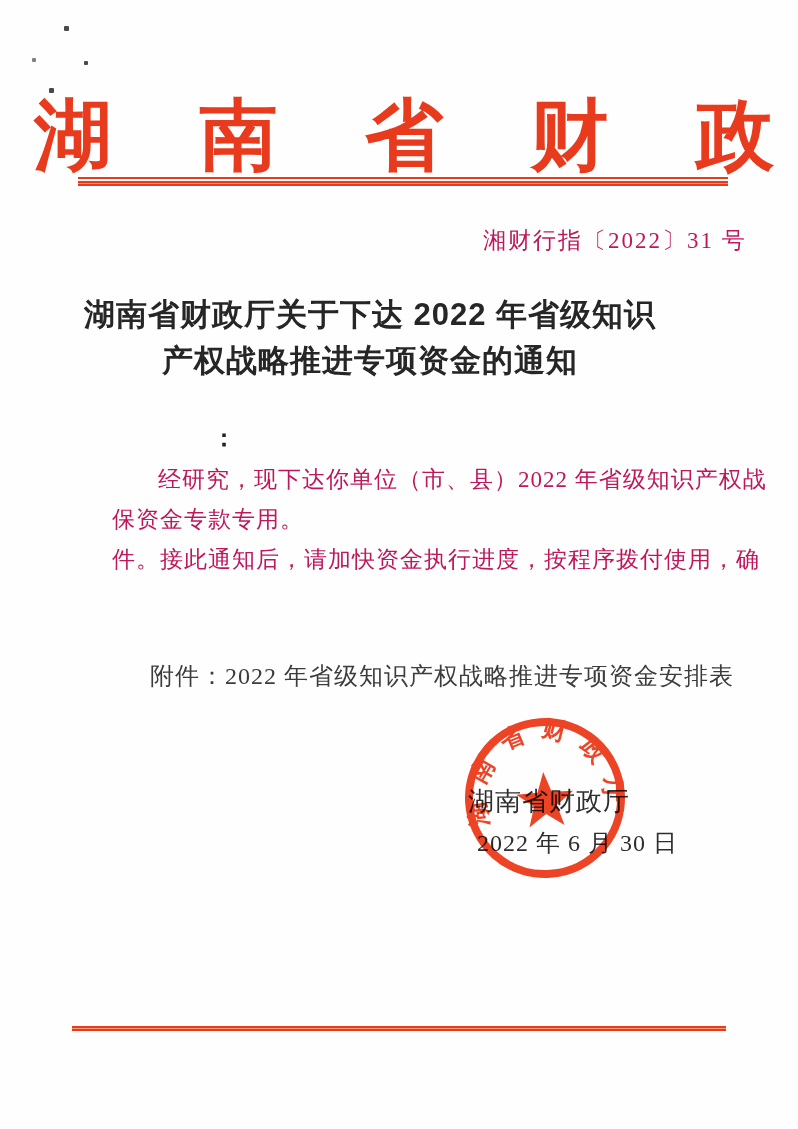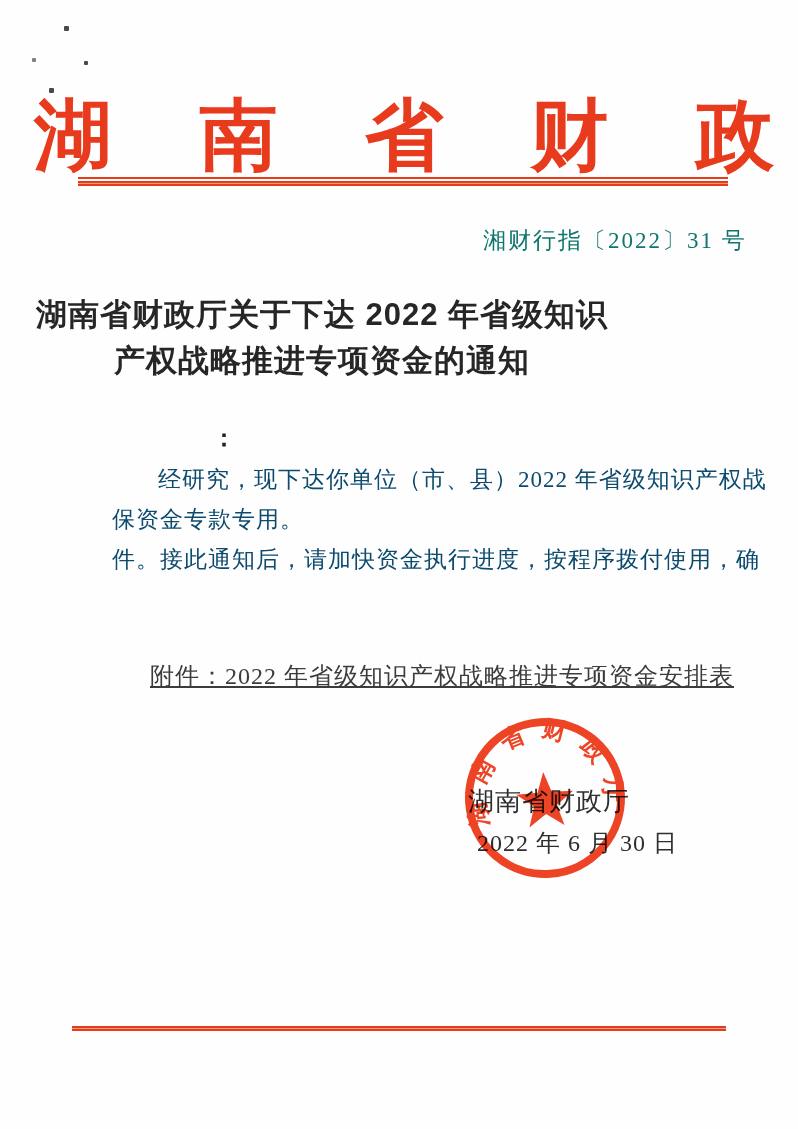--- a/index.html
+++ b/index.html
@@ -29,46 +29,47 @@
     white-space:nowrap;
     font-family:"Liberation Serif","DejaVu Serif",serif;
   }
   .rule-double{position:absolute;left:78px;top:177px;width:650px;}
   .rule-double .thin{height:2px;background:var(--accent,#e83a1d);}
   .rule-double .gap{height:2px;background:transparent;}
   .rule-double .thick{height:5px;background:linear-gradient(to bottom,var(--accent,#e83a1d) 0 40%,#f49a74 40% 60%,var(--accent,#e83a1d) 60% 100%);}
 
   .doc-number{
     position:absolute;left:483px;top:225px;
-    font-size:23px;letter-spacing:2px;color:#0f766e;
+    font-size:23px;letter-spacing:2px;color:#be185d;
     white-space:nowrap;
   }
 
   .doc-title{
     position:absolute;top:292px;left:0;width:644px;
     text-align:center;font-weight:700;color:#262626;
     font-size:31px;line-height:46px;letter-spacing:1px;
     font-family:"Liberation Sans","DejaVu Sans",sans-serif;
+    padding-left:48px;
   }
 
   .addressee{
     position:absolute;left:212px;top:422px;
     font-size:24px;color:#222;font-weight:700;
   }
 
   .body-text{position:absolute;left:112px;top:460px;width:620px;}
   .bline{
-    font-size:23px;line-height:40px;color:#0c4a6e;
+    font-size:23px;line-height:40px;color:#be185d;
     letter-spacing:1px;white-space:nowrap;
   }
   .bline.indent{text-indent:2em;}
 
   .attachment{
     position:absolute;left:150px;top:660px;
-    font-size:24px;color:#3c3c3c;letter-spacing:1px;white-space:nowrap;text-decoration:underline;
+    font-size:24px;color:#3c3c3c;letter-spacing:1px;white-space:nowrap;
   }
 
   .sign-org{
     position:absolute;left:468px;top:784px;
     font-size:26px;color:#2e2e2e;letter-spacing:1px;white-space:nowrap;
     z-index:2;
   }
   .sign-date{
     position:absolute;left:477px;top:827px;
     font-size:24px;color:#2e2e2e;letter-spacing:1px;white-space:nowrap;

